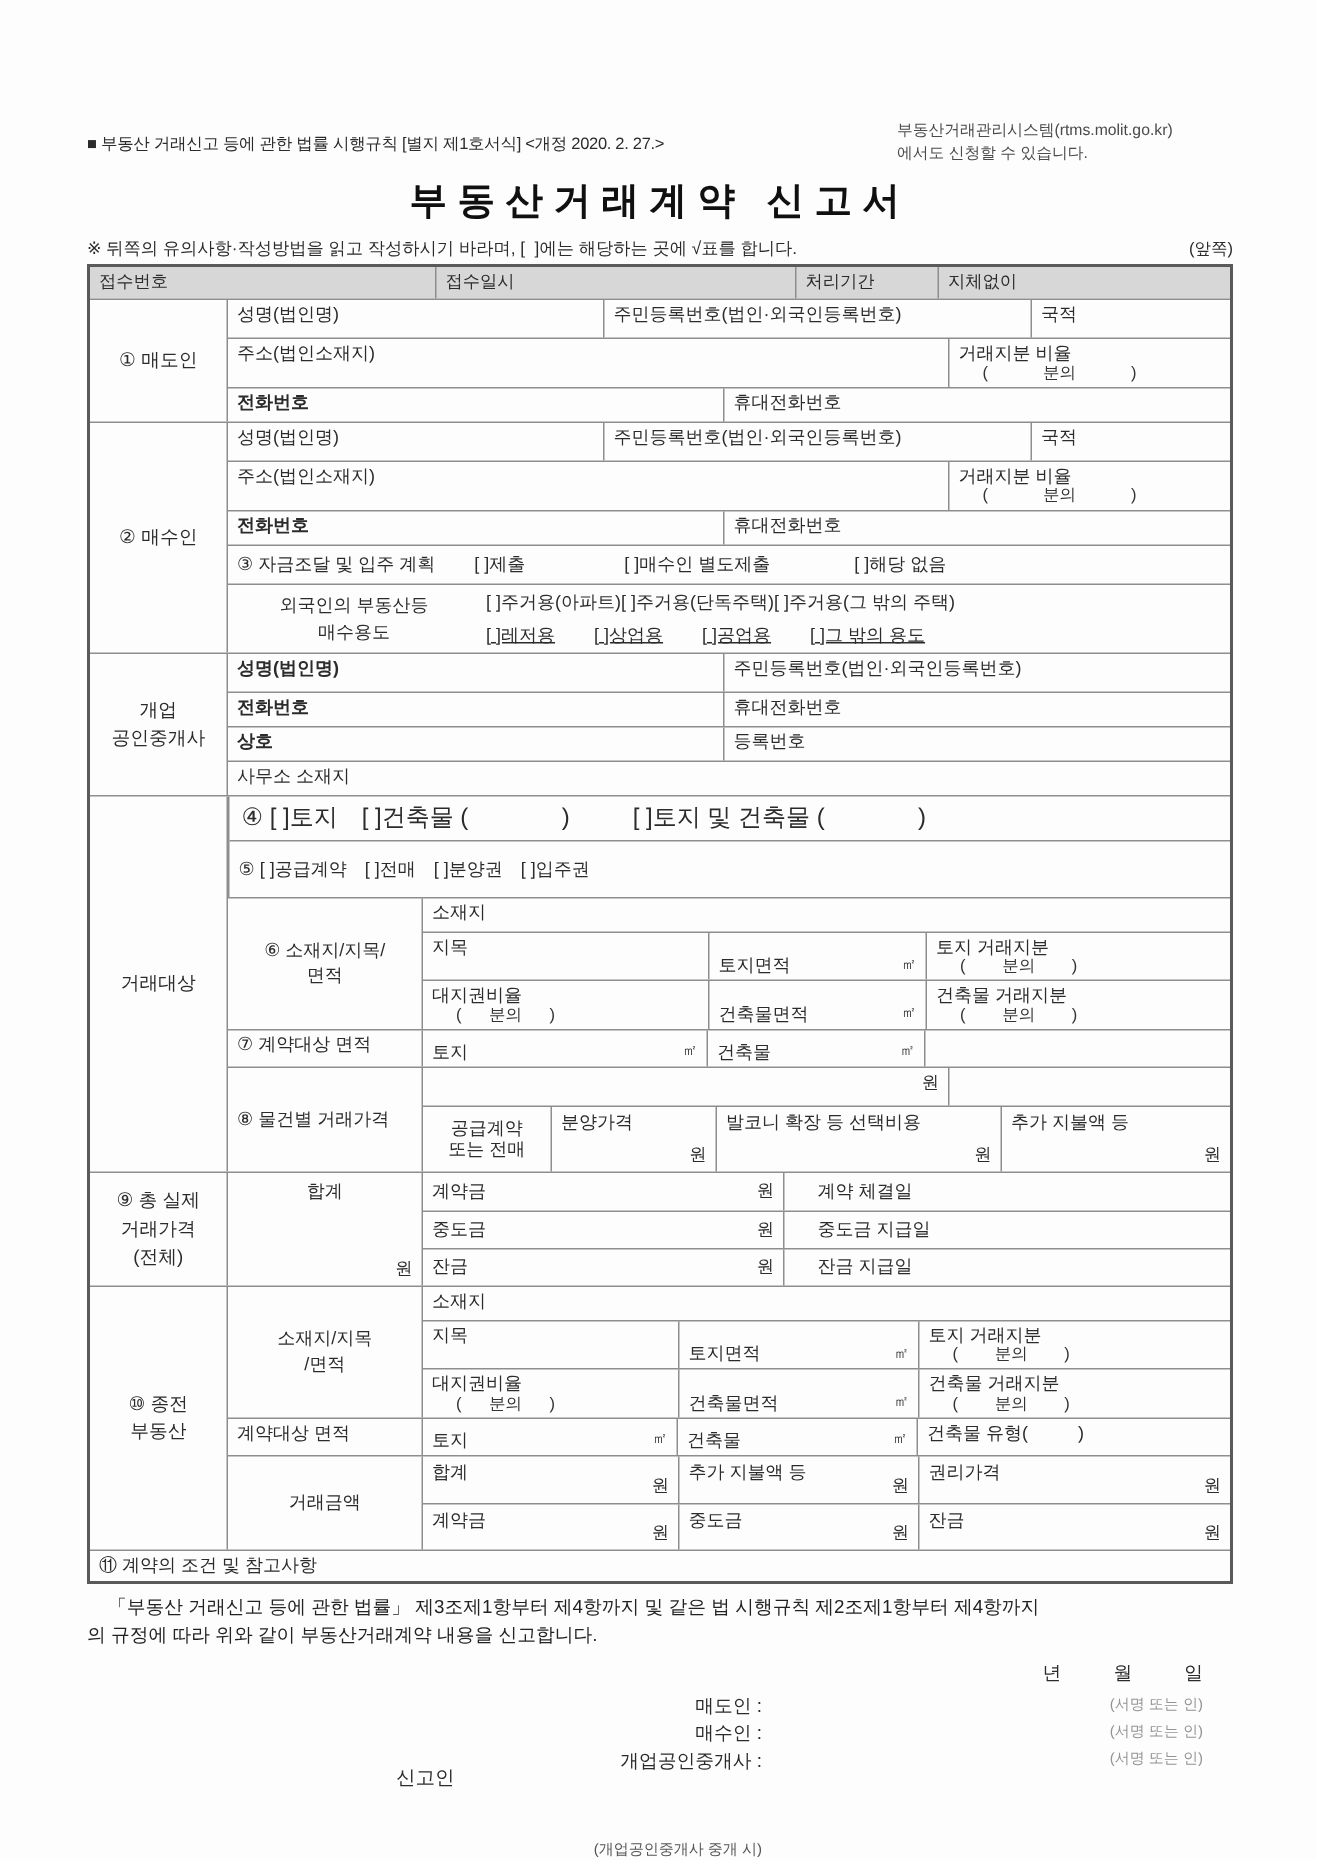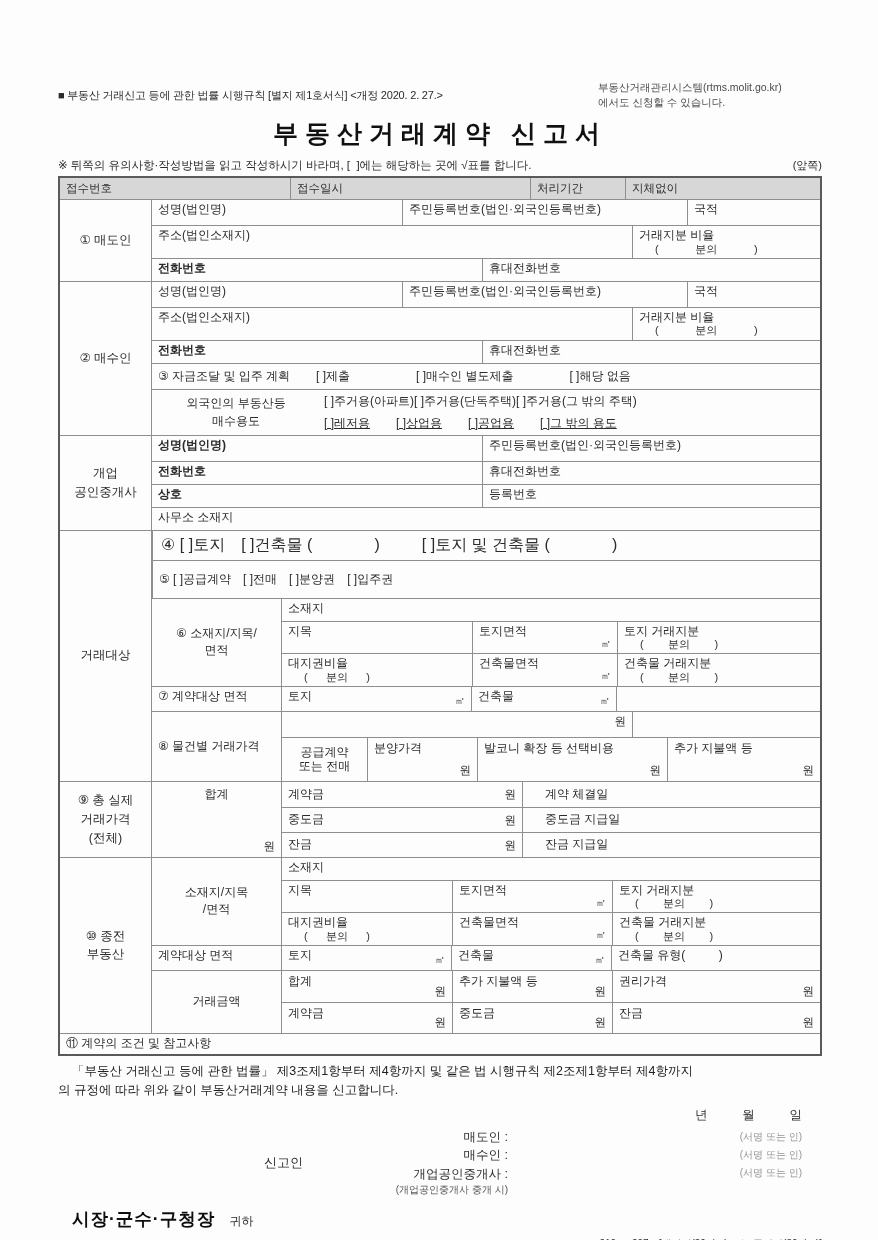--- a/index.html
+++ b/index.html
@@ -35,21 +35,21 @@
   .w160{width:160px;} .w170{width:170px;} .w190{width:190px;} .w230{width:230px;} .w240{width:240px;}
   .w250{width:250px;} .w285{width:285px;} .w330{width:330px;font-weight:bold;} .w350{width:350px;} .w480{width:480px;}
   .h21{min-height:21px;} .h22{min-height:22px;} .h23{min-height:23px;} .h24{min-height:24px;}
   .h25{min-height:25px;} .h28{min-height:28px;} .h31{min-height:31px;} .h38{min-height:38px;}
   .h42{min-height:42px;} .h44{min-height:44px;}
   .ctr { align-items:center; text-align:center; }
   .pre { white-space:pre; }
   .two { display:flex; flex-direction:column; line-height:1.2; padding-top:2px; padding-bottom:2px; }
   .fracline { padding-left:16px; font-size:11px; color:#333; }
   .unit { font-size:10px; color:#3a3a3a; }
-  .areacell { display:flex; justify-content:space-between; }
+  .areacell { display:flex; justify-content:space-between;align-items:flex-end; }
   .areacell .unit { align-self:flex-end; padding-bottom:1px; }
   .won { font-size:11.5px; }
   .right { text-align:right; }
   .pricecell { display:flex; flex-direction:row; justify-content:space-between; line-height:1.2; padding-top:3px; padding-bottom:3px; }
   .pricecell .won { align-self:flex-end; }
   .moneycell { display:flex; justify-content:space-between; align-items:flex-end; padding-top:3px; padding-bottom:3px; }
   .moneycell .mlabel { align-self:flex-start; }
   .moneyrow { display:flex; justify-content:space-between; align-items:center; }
   .datecell { padding-left:22px; display:flex; align-items:center; }
   .sumcell { justify-content:space-between; align-items:center; padding-top:4px; padding-bottom:3px; }
@@ -71,21 +71,21 @@
   
   .decl { margin-top:6px; font-size:12.5px; line-height:1.5; color:#222; }
   .d1 { text-indent:14px; }
   .dateline { text-align:right; padding-right:20px; margin-top:8px; font-size:12.5px; }
   .signblock { display:flex; margin-top:4px; }
   .reporter { width:300px; text-align:right; padding-right:55px; align-self:center; font-size:13px; }
   .signrows { flex:1; padding-right:20px; }
   .signrow { display:flex; justify-content:space-between; align-items:center; line-height:1.45; font-size:12.5px; }
   .who { width:150px; text-align:right; }
   .sig { color:#949494; font-size:10px; }
-  .agentnote { font-size:10px; color:#555; }
+  .agentnote { font-size:10px; color:#555;margin-top:44px; }
   .addrline { margin-top:10px; padding-left:14px; }
   .addressee { font-size:17.5px; font-weight:bold; letter-spacing:1px; color:#0e0e0e; }
   .suffix { font-size:12px; margin-left:10px; }
   .paper { text-align:right; font-size:10px; margin-top:6px; color:#2e2e2e; }
 </style>
 </head>
 <body>
 
 <div class="page">
   <div class="inner">

